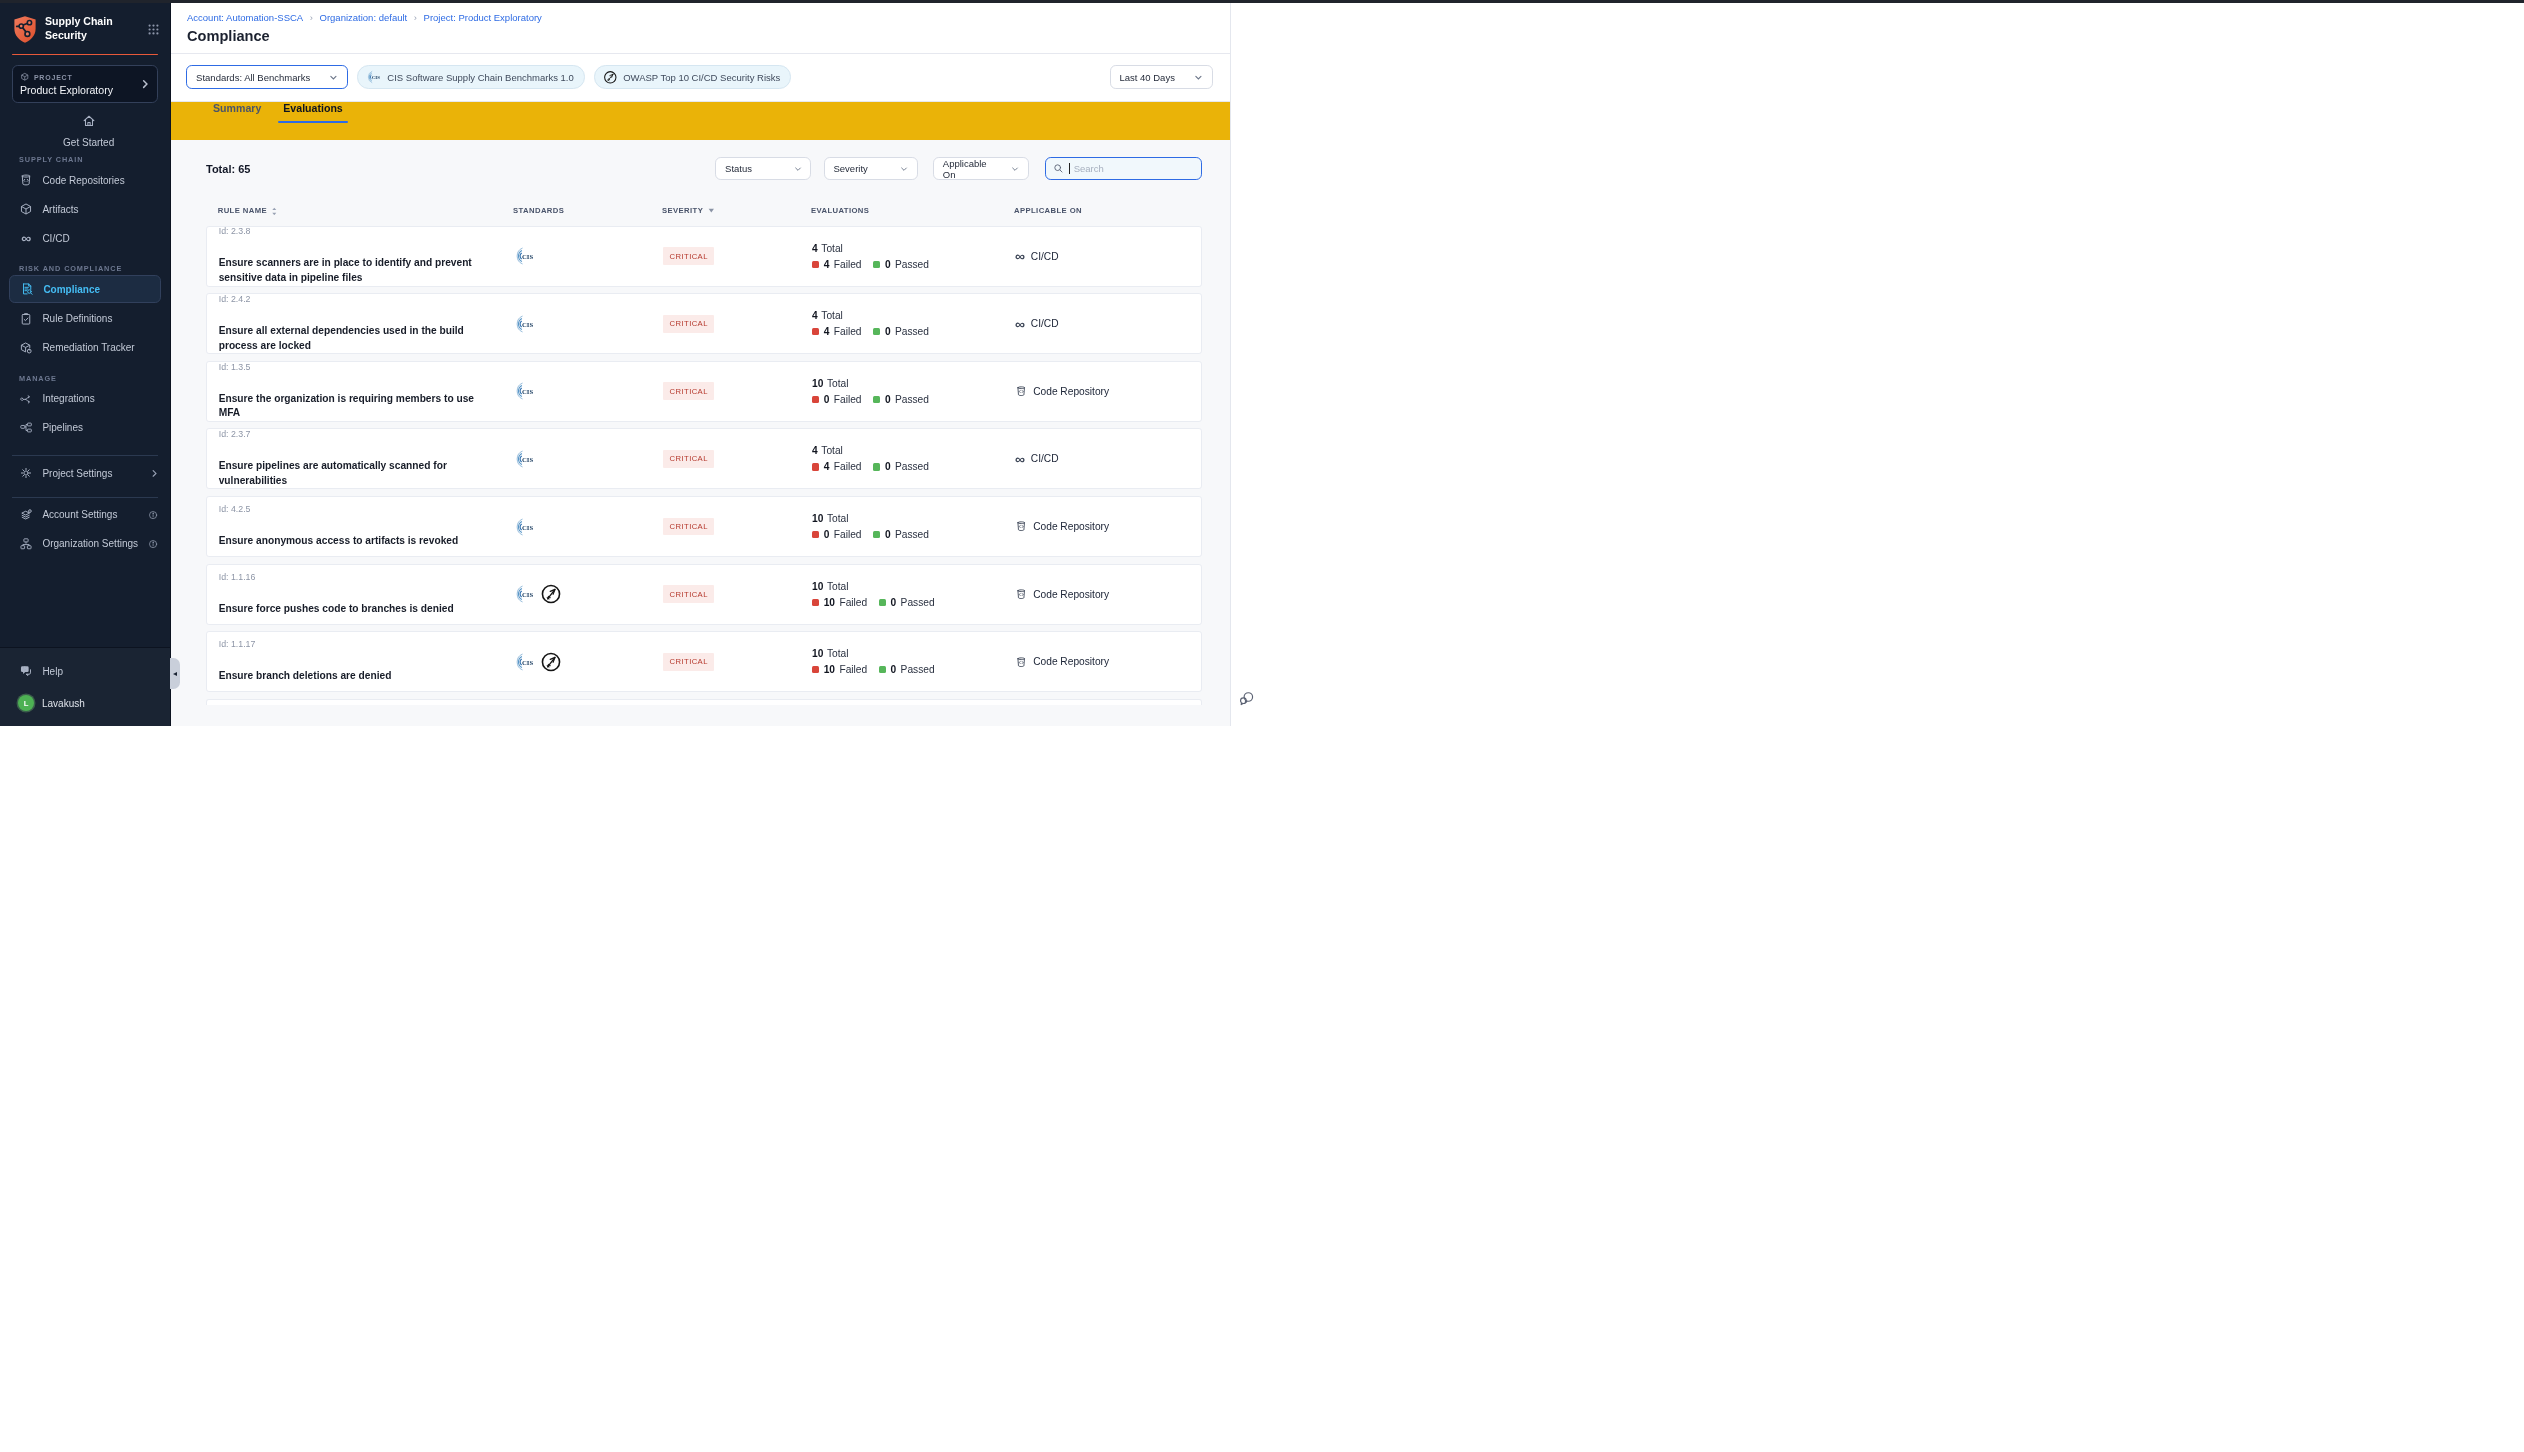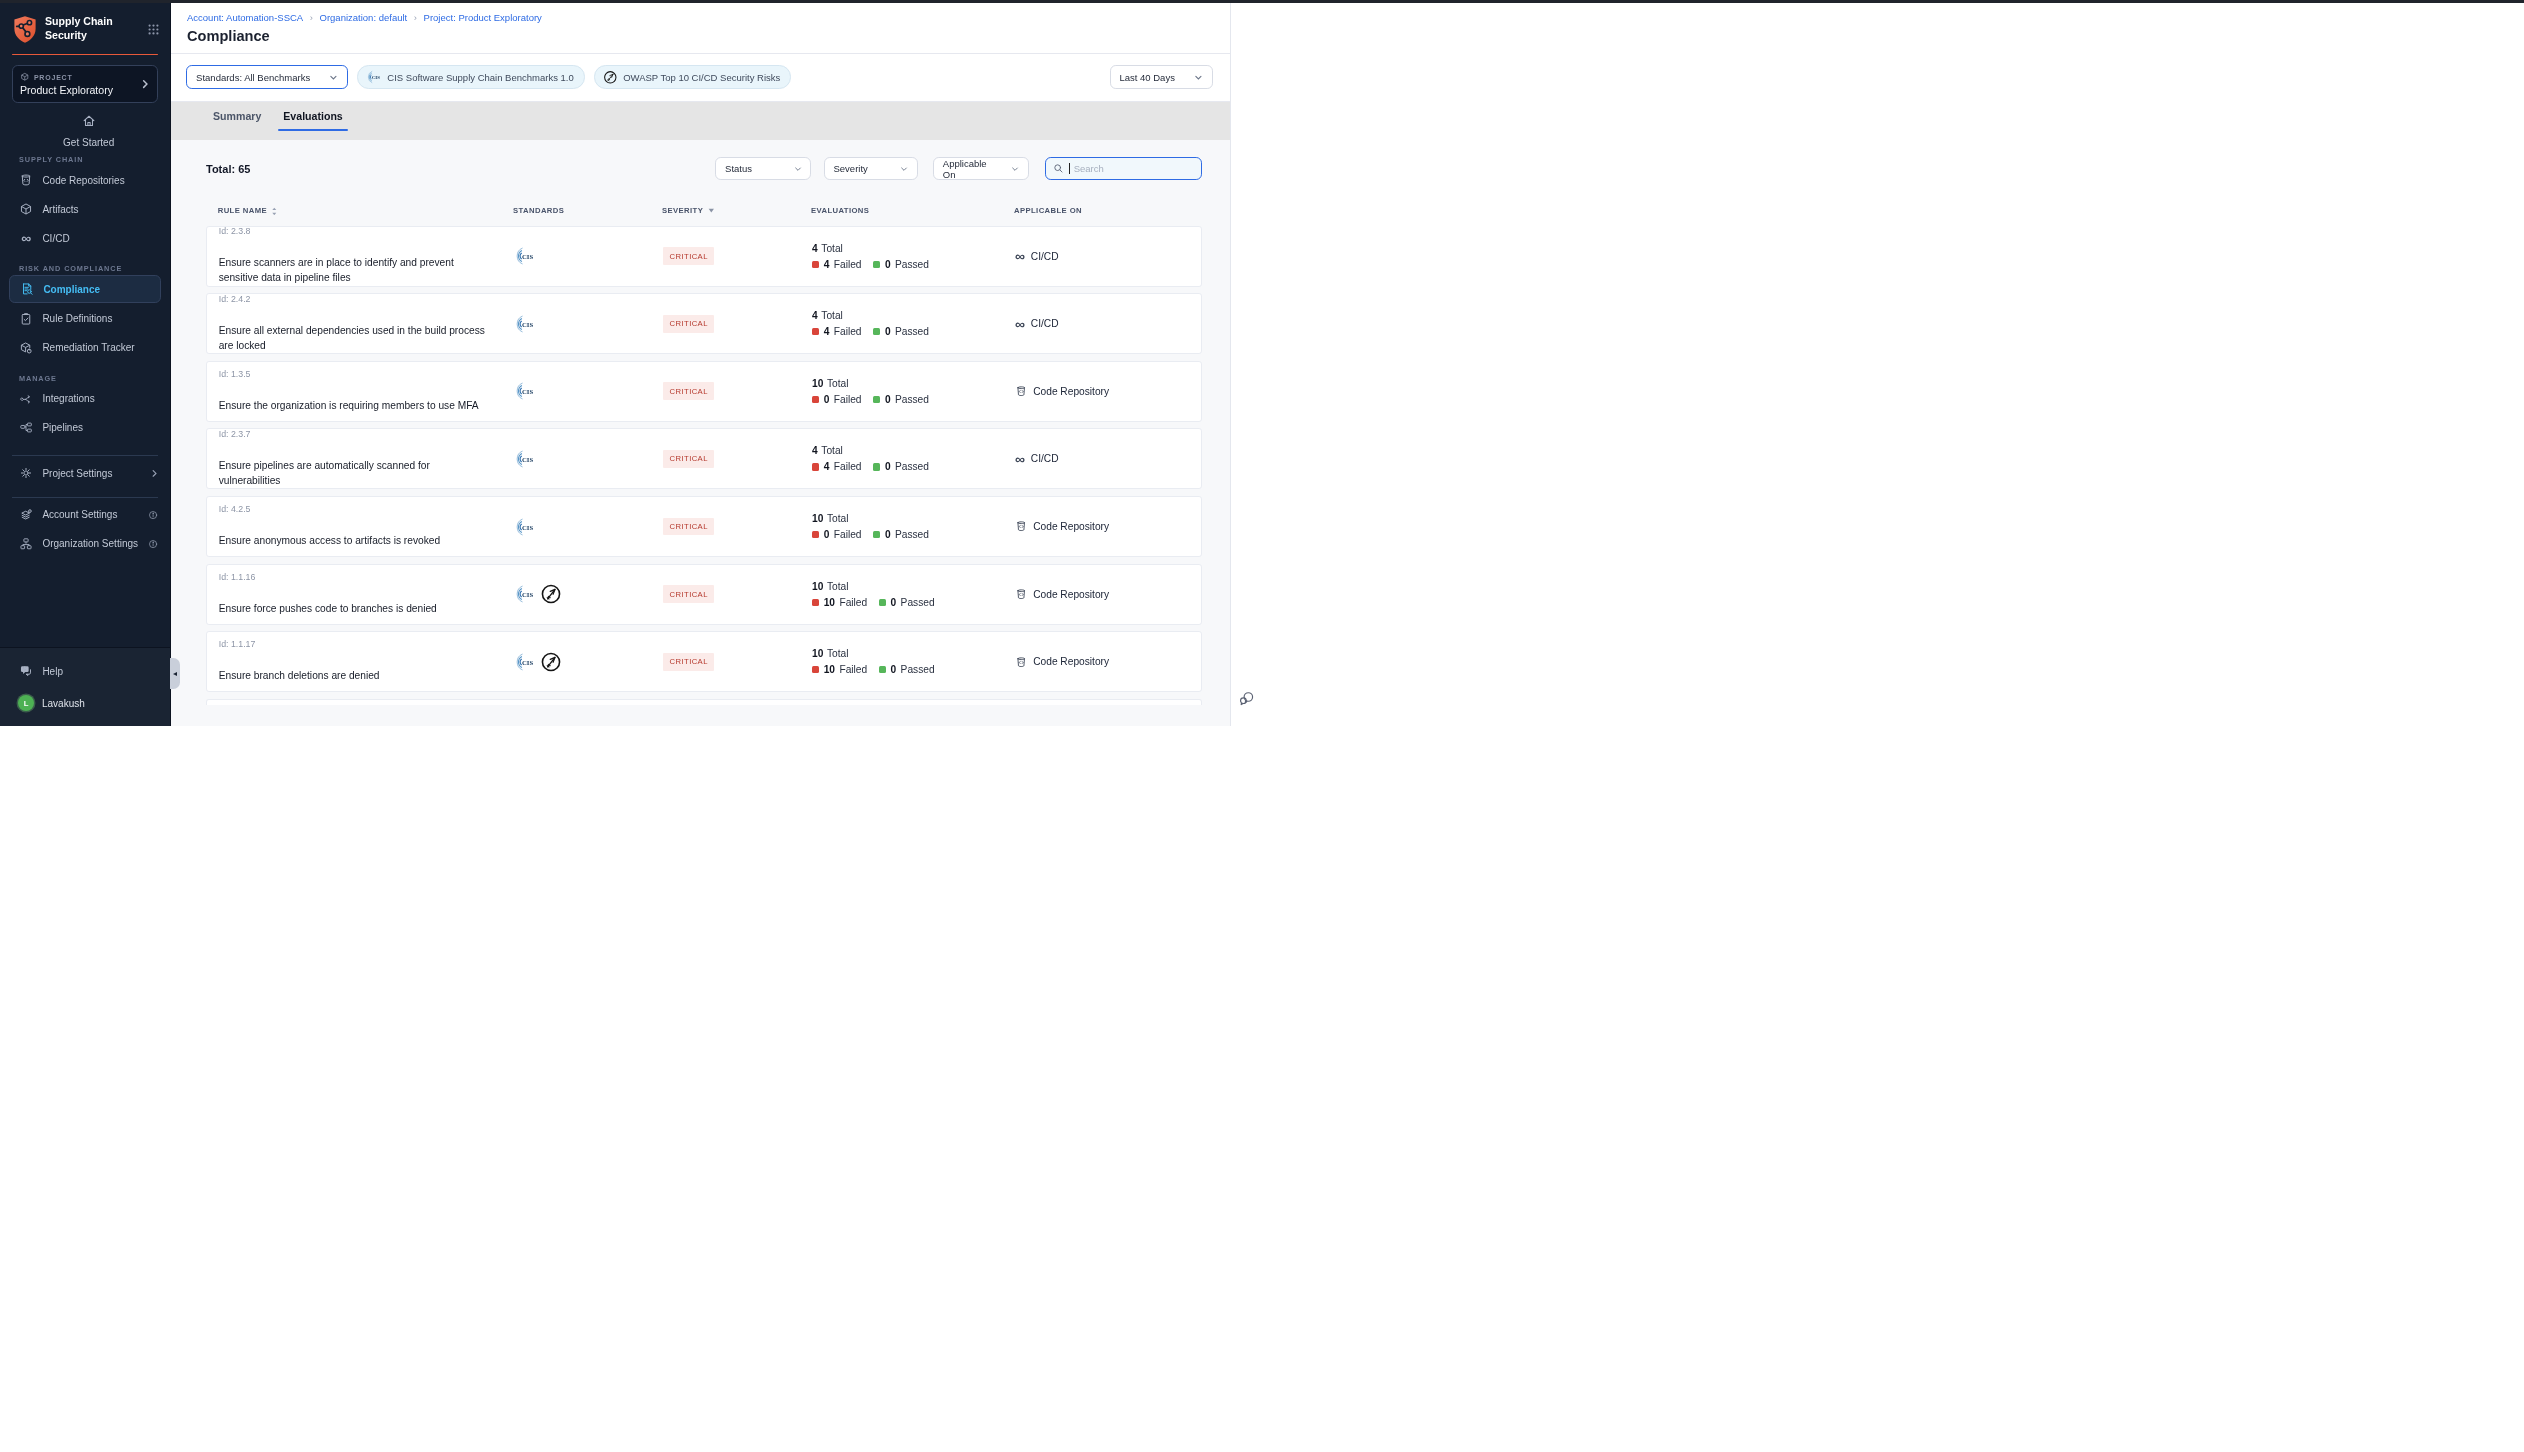--- a/index.html
+++ b/index.html
@@ -85,21 +85,21 @@
     border:0.7px solid #d8dce5; border-radius:5.8px; font-size:9.5px; color:#1f2635; background:#fff; cursor:pointer;
   }
   .select-box.primary { border:1.1px solid #2e6be4; }
   .select-box .chev { color:#6b7588; display:flex; }
   .chip {
     height:23.4px; display:inline-flex; align-items:center; gap:5.8px; padding:0 10.2px 0 7.3px;
     background:#e9f5fb; border:0.7px solid #d5e6f1; border-radius:11.7px; font-size:9.5px; color:#3f4a5c; cursor:pointer;
   }
   .toolbar-spacer { flex:1; }
 
-  .tabs-row { display:flex; align-items:center; gap:22px; padding-left:42px; height:38px; background:#e5e5e5; }
+  .tabs-row { display:flex; align-items:flex-start; gap:22px; padding-left:42px; height:38px; background:#eab308; }
   .tab { font-size:10.6px; padding-bottom:9.5px; cursor:pointer; color:#4b5568; font-weight:600; position:relative; }
   .tab.active { color:#0f1420; font-weight:700; }
   .tab.active::after { content:""; position:absolute; left:-5.1px; right:-5.1px; bottom:0; height:2.2px; background:#2e6be4; border-radius:1.5px; }
 
   .content { flex:1; background:#f7f8fa; padding: 17.5px 28px 0 35px; overflow:hidden; }
   .content-top { display:flex; align-items:center; height:23.4px; }
   .total-label { font-size:11px; font-weight:700; color:#121726; }
   .content-top .select-box { height:22.6px; background:#fff; }
   .w-status { width:96px; justify-content:space-between; margin-left:auto; }
   .w-sev { width:94px; justify-content:space-between; margin-left:12.4px; }
@@ -119,21 +119,21 @@
   .col-sev { flex:0 0 149px; display:flex; align-items:center; gap:4.4px; }
   .col-eval { flex:0 0 203px; }
   .col-app { flex:1; }
 
   .card {
     display:flex; align-items:center; background:#ffffff; border:0.7px solid #e9ecf2; border-radius:2.9px;
     height:61px; margin-bottom:6.6px; cursor:pointer;
   }
   .card .c-name { flex:0 0 307px; padding:0 20.5px 0 11.7px; display:flex; flex-direction:column; justify-content:flex-start; gap:20px; }
   .rid { font-size:8.8px; color:#8d95a6; }
-  .rname { font-size:10.2px; font-weight:400; color:#171c28; line-height:1.45; }
+  .rname { font-size:10.2px; font-weight:700; color:#171c28; line-height:1.45; }
   .card .c-std { flex:0 0 149px; display:flex; align-items:center; gap:4.4px; }
   .card .c-sev { flex:0 0 149px; }
   .badge-critical {
     display:inline-block; background:#fbebe9; color:#b5392d; font-size:7.7px; font-weight:400;
     letter-spacing:0.4px; padding:4.4px 6.6px; border-radius:1px;
   }
   .card .c-eval { flex:0 0 203px; display:flex; flex-direction:column; gap:5.1px; }
   .eline { display:flex; align-items:center; gap:3.7px; font-size:10.2px; color:#2a3140; }
   .eline b { color:#10141f; font-weight:700; }
   .eline2 { display:flex; align-items:center; gap:11.7px; }

